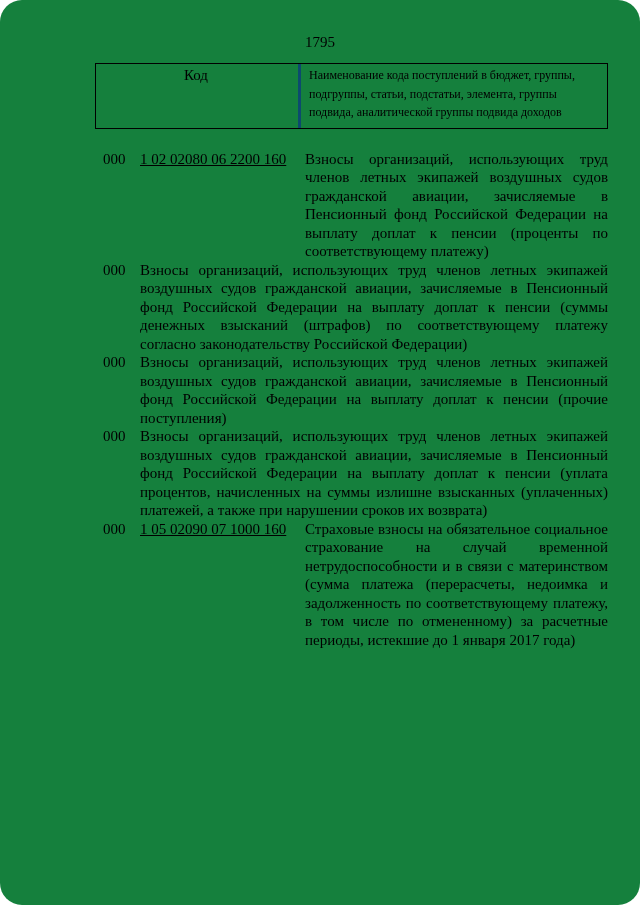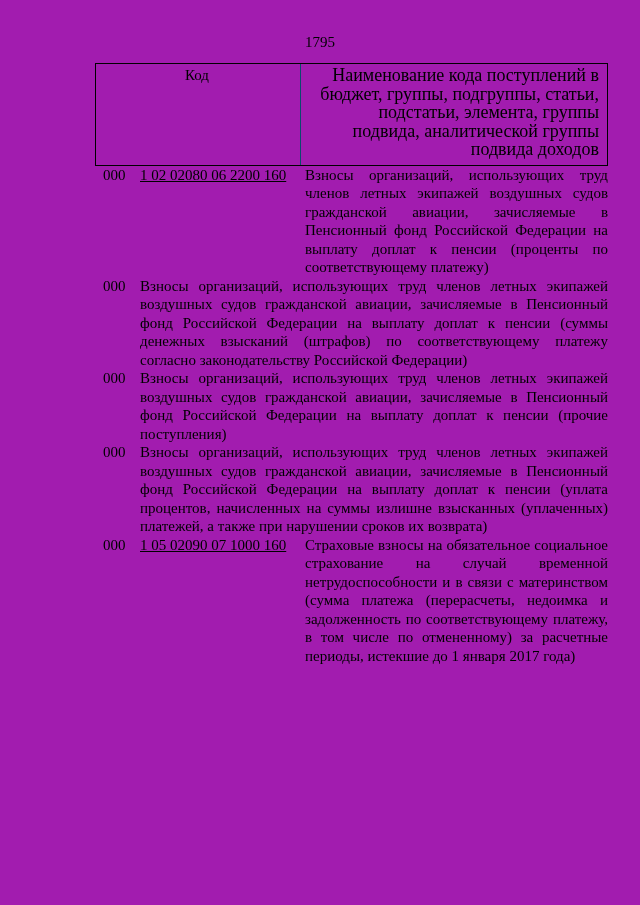--- a/index.html
+++ b/index.html
@@ -11,21 +11,22 @@
       width: 640px;
       height: 905px;
       font-family: "Liberation Serif", serif;
       color: #000000;
     }
     .page {
       position: relative;
       width: 640px;
       height: 905px;
       overflow: hidden;
-      background: #a21caf;
+      background: #15803d;
+      border-radius: 22px;
     }
     .page-number {
       position: absolute;
       top: 33px;
       left: 0;
       width: 640px;
       text-align: center;
       font-size: 15px;
       line-height: 18px;
     }
@@ -35,35 +36,36 @@
       left: 95px;
       width: 513px;
     }
     .thead {
       display: flex;
       border: 1px solid #000000;
       box-sizing: border-box;
     }
     .th-code {
       width: 205px;
-      border-right: 1px solid #0c4a6e;
+      border-right: 3px solid #0c4a6e;
       box-sizing: border-box;
       text-align: center;
       padding: 2px 6px 6px 4px;
       font-size: 15px;
       line-height: 18.5px;
     }
     .th-name {
       flex: 1;
-      text-align: right;
+      text-align: left;
       padding: 2px 8px 6px 8px;
-      font-size: 18px;
+      font-size: 12px;
       line-height: 18.5px;
     }
     .tbody {
+      margin-top: 21px;
     }
     .row {
       display: flex;
       font-size: 15px;
       line-height: 18.5px;
       align-items: flex-start;
     }
     .c-admin {
       width: 45px;
       padding-left: 8px;

